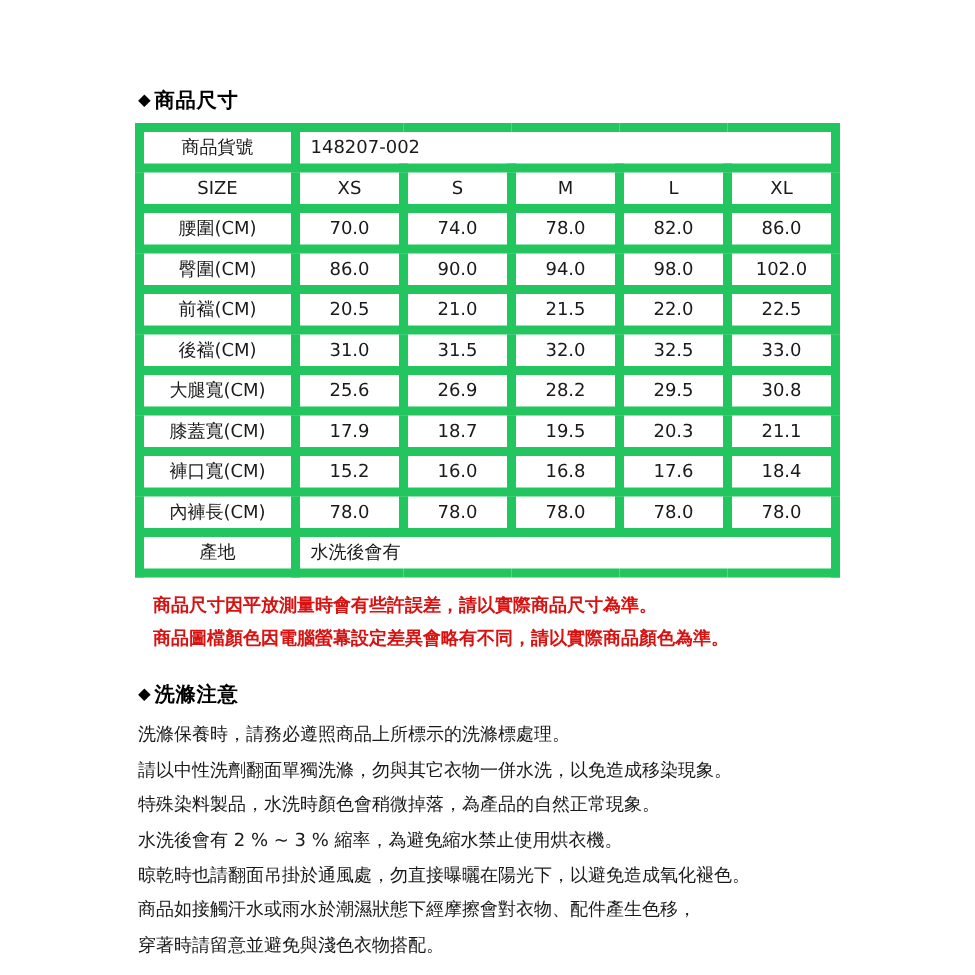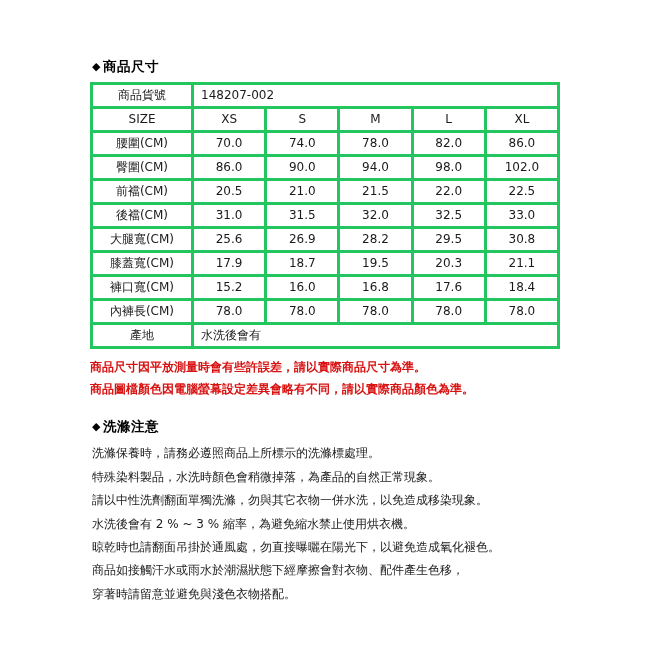--- a/index.html
+++ b/index.html
@@ -37,21 +37,21 @@
     margin-right: 2px;
     vertical-align: 1px;
   }
   table.size {
     border-collapse: collapse;
     width: 470px;
     table-layout: fixed;
     font-size: 12px;
   }
   table.size td {
-    border: 3px solid #22c55e;
+    border: 6px solid #22c55e;
     height: 21px;
     text-align: center;
     vertical-align: middle;
     padding: 0 2px;
     color: #1a1a1a;
     line-height: 1.1;
   }
   table.size td.label {
     width: 94px;
   }
@@ -62,21 +62,21 @@
     text-align: left;
     padding-left: 7px;
   }
   .notes {
     margin-top: 7px;
   }
   .note-red {
     color: #d81111;
     font-size: 12px;
     line-height: 1.85;
-    margin-left: 0;
+    margin-left: 12px;
     font-weight: bold;
   }
   .wash-head {
     margin-top: 18px;
   }
   .wash-lines {
     margin-left: 2px;
   }
   .wash-line {
     font-size: 12px;
@@ -185,22 +185,22 @@
       <div class="note-red">商品尺寸因平放測量時會有些許誤差，請以實際商品尺寸為準。</div>
       <div class="note-red">商品圖檔顏色因電腦螢幕設定差異會略有不同，請以實際商品顏色為準。</div>
     </div>
 
     <div class="section-head wash-head">
       <span class="diamond">◆</span><span>洗滌注意</span>
     </div>
 
     <div class="wash-lines">
       <div class="wash-line">洗滌保養時，請務必遵照商品上所標示的洗滌標處理。</div>
+      <div class="wash-line">請以中性洗劑翻面單獨洗滌，勿與其它衣物一併水洗，以免造成移染現象。</div>
       <div class="wash-line">特殊染料製品，水洗時顏色會稍微掉落，為產品的自然正常現象。</div>
-      <div class="wash-line">請以中性洗劑翻面單獨洗滌，勿與其它衣物一併水洗，以免造成移染現象。</div>
       <div class="wash-line">水洗後會有 2 % ~ 3 % 縮率，為避免縮水禁止使用烘衣機。</div>
       <div class="wash-line">晾乾時也請翻面吊掛於通風處，勿直接曝曬在陽光下，以避免造成氧化褪色。</div>
       <div class="wash-line">商品如接觸汗水或雨水於潮濕狀態下經摩擦會對衣物、配件產生色移，</div>
       <div class="wash-line">穿著時請留意並避免與淺色衣物搭配。</div>
     </div>
 
   </div>
 </div>
 
 </body></html>

